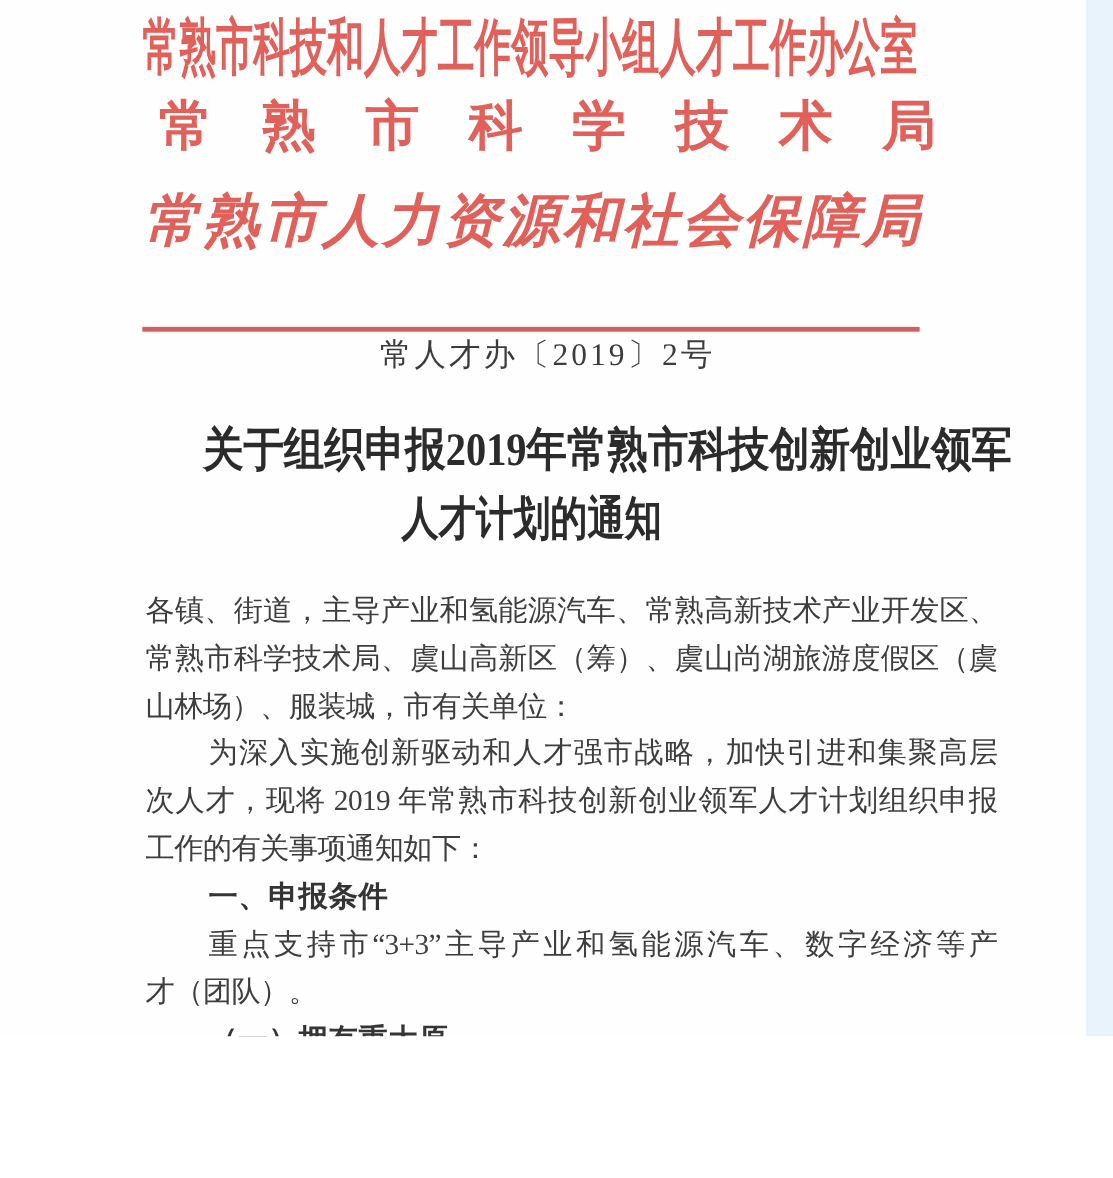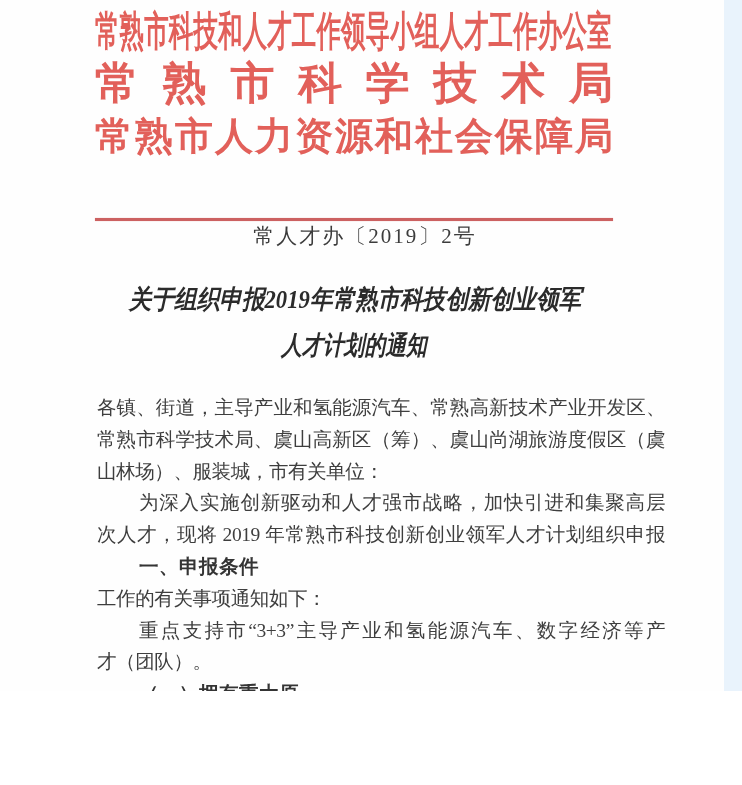--- a/index.html
+++ b/index.html
@@ -18,46 +18,46 @@
   
   .letterhead{position:absolute;left:95px;top:8px;width:518px;color:#e2605a;}
   .org{font-weight:bold;}
   .org1{
     position:absolute;top:0;left:0;
     font-size:41px;line-height:46px;white-space:nowrap;
     transform:scaleX(0.60);transform-origin:0 50%;
     font-family:"Liberation Serif","DejaVu Serif",serif;
   }
   .org2{
-    position:absolute;top:52px;left:0;width:518px;
-    font-size:44px;line-height:48px;
+    position:absolute;top:52px;left:11px;width:518px;
+    font-size:36px;line-height:48px;
     text-align:justify;text-align-last:justify;
   }
   .org3{
-    position:absolute;top:104px;left:0;width:518px;
+    position:absolute;top:116px;left:0;width:518px;
     font-size:38px;line-height:48px;
-    text-align:justify;text-align-last:justify;
+    text-align:justify;text-align-last:justify;font-style:italic;
   }
   
   .doc-number{
     position:absolute;left:95px;top:181px;width:540px;
     text-align:center;font-size:21px;letter-spacing:2px;color:#3c3c3c;margin-top:41px;
   }
   
   .red-rule{
     position:absolute;left:95px;top:218px;width:518px;height:3px;
     background:#cc6161;
     box-shadow:0 0 1px #e08a8a;
   }
   
   .doc-title{
     position:absolute;left:95px;top:277px;width:518px;
     text-align:center;font-weight:bold;color:#2b2b2b;
   }
-  .t-line{font-size:26px;line-height:46px;white-space:nowrap;font-style:italic;}
+  .t-line{font-size:31px;line-height:46px;white-space:nowrap;}
   .t1{display:inline-block;transform:scaleX(0.87);transform-origin:50% 50%;}
   .t2{display:inline-block;transform:scaleX(0.80);transform-origin:50% 50%;}
   
   .body-text{
     position:absolute;left:97px;top:392px;width:568px;
     font-size:19.5px;letter-spacing:-0.4px;line-height:31.8px;
     color:#3e3e3e;
   }
   .bl{white-space:nowrap;}
   .bl.j{white-space:normal;text-align:justify;text-align-last:justify;}
@@ -88,21 +88,21 @@
     <div class="t-line"><span class="t1">关于组织申报2019年常熟市科技创新创业领军</span></div>
     <div class="t-line"><span class="t2">人才计划的通知</span></div>
   </div>
 
   <div class="body-text">
     <div class="bl j">各镇、街道，主导产业和氢能源汽车、常熟高新技术产业开发区、</div>
     <div class="bl j">常熟市科学技术局、虞山高新区（筹）、虞山尚湖旅游度假区（虞</div>
     <div class="bl">山林场）、服装城，市有关单位：</div>
     <div class="bl j ind">为深入实施创新驱动和人才强市战略，加快引进和集聚高层</div>
     <div class="bl j">次人才，现将 2019 年常熟市科技创新创业领军人才计划组织申报</div>
+    <div class="bl">工作的有关事项通知如下：</div>
     <div class="bl hd ind">一、申报条件</div>
-    <div class="bl">工作的有关事项通知如下：</div>
     <div class="bl j ind">重点支持市“3+3”主导产业和氢能源汽车、数字经济等产</div>
     <div class="bl">才（团队）。</div>
     <div class="bl hd ind">（一）拥有重大原</div>
     <div class="bl j ind">主要支持在相关重点产业领域已取得杰出成绩，拥有重大原</div>
   </div>
 
 </div>
 
 </body></html>

